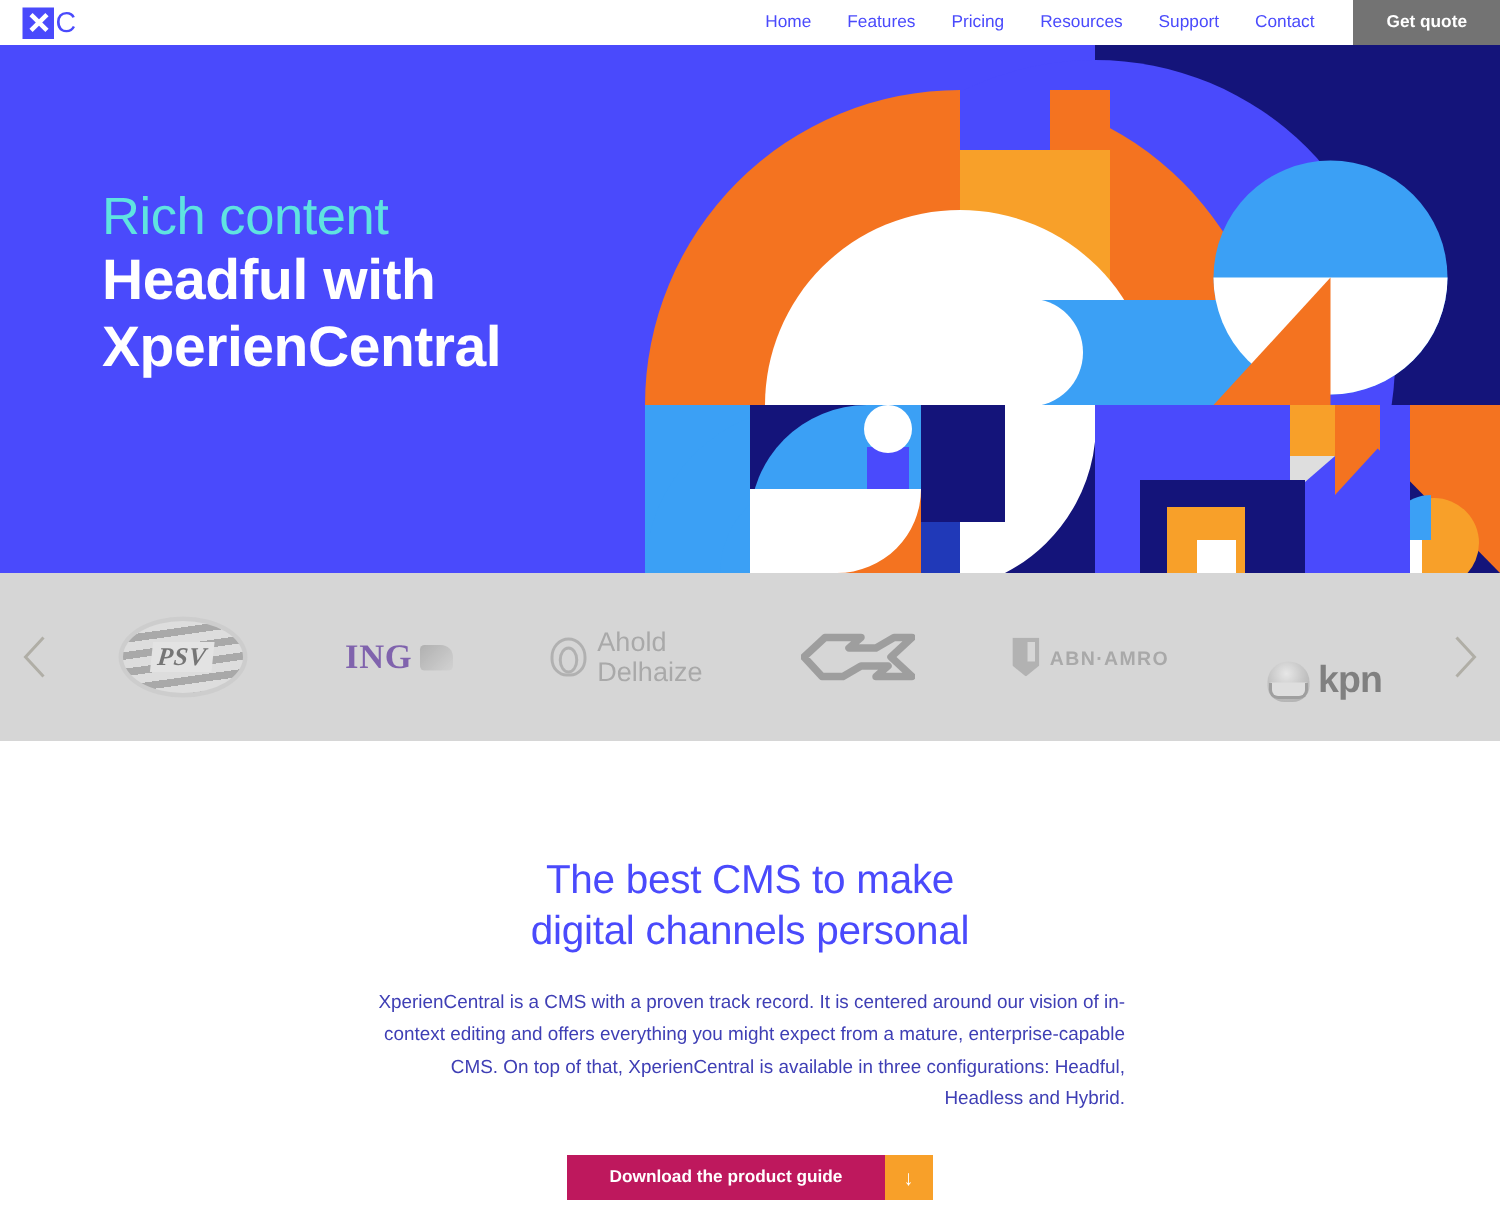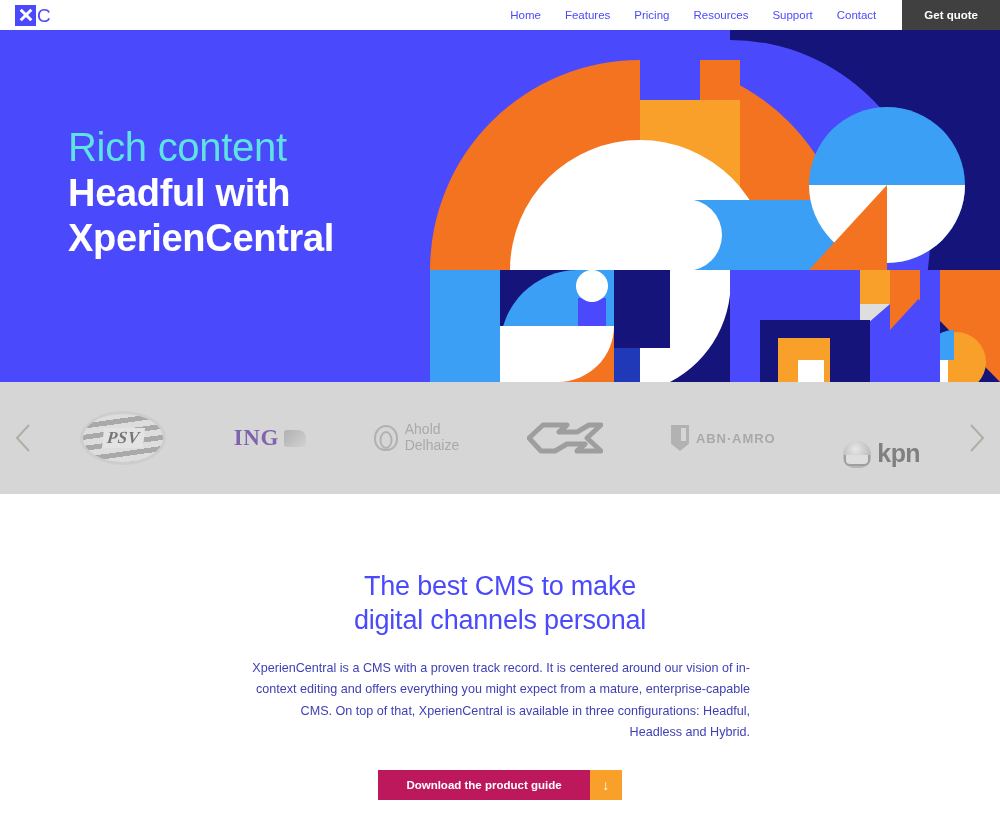--- a/index.html
+++ b/index.html
@@ -31,34 +31,34 @@
   .brand-c {
     font-size: 19px; font-weight: 400; color: #4a4afc;
     line-height: 1; margin-left: 1px; letter-spacing: -.5px;
   }
   .nav { margin-left: auto; display: flex; align-items: center; height: 14px; }
   .nav a {
     color: #4a4afc; font-size: 11.5px; text-decoration: none;
     margin: 0 12px; white-space: nowrap;
   }
   .cta-quote {
-    background: #404040; color: #ffffff; font-size: 11.5px; font-weight: 700;
+    background: #737373; color: #ffffff; font-size: 11.5px; font-weight: 700;
     height: 30px; line-height: 30px; padding: 0 22px; margin-left: 14px;
     white-space: nowrap; border: none; cursor: pointer;
     font-family: "Liberation Sans", sans-serif;
   }
 
   
   .hero {
     position: absolute; top: 30px; left: 0; width: 1000px; height: 352px;
     background: #4a4afc; overflow: hidden;
   }
   .hero-copy { position: absolute; left: 68px; top: 94px; z-index: 5; }
   .hero-line1 {
-    font-size: 40px; font-weight: 400; color: #5fe3e0; line-height: 1.18;
+    font-size: 35px; font-weight: 400; color: #5fe3e0; line-height: 1.18;
     letter-spacing: -.3px;
   }
   .hero-line2, .hero-line3 {
     font-size: 38px; font-weight: 700; color: #ffffff; line-height: 1.18;
     letter-spacing: -.3px;
   }
   .hero-art { position: absolute; left: 400px; top: 0; width: 600px; height: 352px; }
 
   
   .logos {
@@ -97,21 +97,21 @@
   }
   .logo-ahold { display: flex; align-items: center; gap: 7px; }
   .logo-ahold .crest {
     width: 24px; height: 26px; border: 2px solid #9c9c9c; border-radius: 50% 50% 45% 45%;
     position: relative;
   }
   .logo-ahold .crest::after {
     content: ""; position: absolute; left: 50%; top: 4px; transform: translateX(-50%);
     width: 9px; height: 14px; border: 2px solid #9c9c9c; border-radius: 50%;
   }
-  .logo-ahold .ah-txt { font-size: 14px; color: #8e8e8e; line-height: 1.12; }
+  .logo-ahold .ah-txt { font-size: 18px; color: #8e8e8e; line-height: 1.12; }
   .logo-ns svg { display: block; }
   .logo-abn { display: flex; align-items: center; gap: 7px; }
   .logo-abn .shield {
     width: 18px; height: 26px; background: #9d9d9d;
     clip-path: polygon(0 0, 100% 0, 100% 72%, 50% 100%, 0 72%);
     position: relative;
   }
   .logo-abn .shield::after {
     content: ""; position: absolute; right: 3px; top: 3px; width: 5px; height: 13px;
     background: #d6d6d6;

